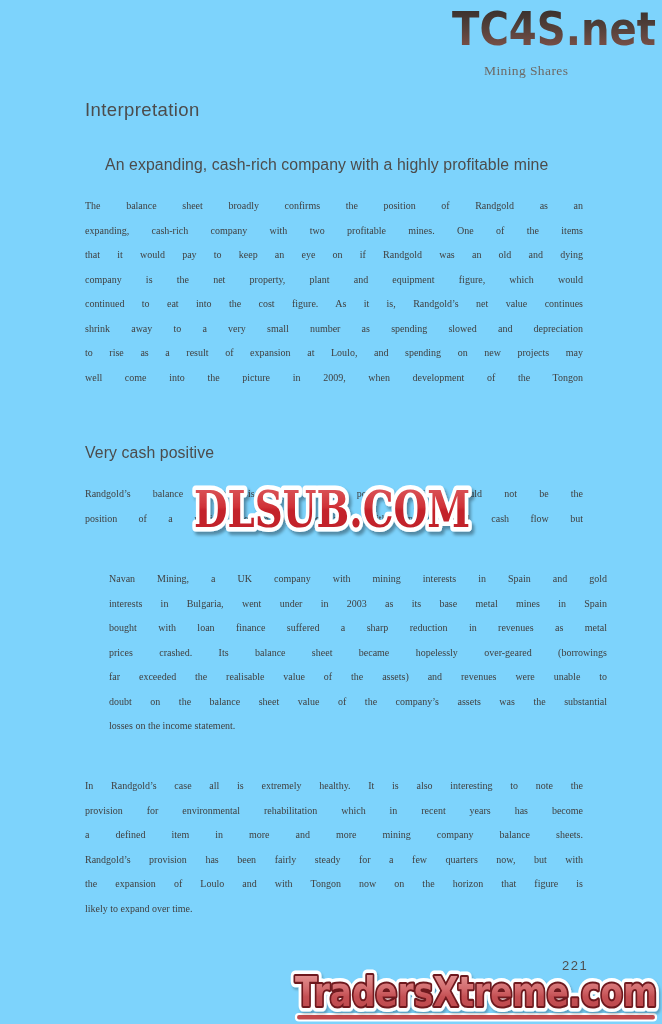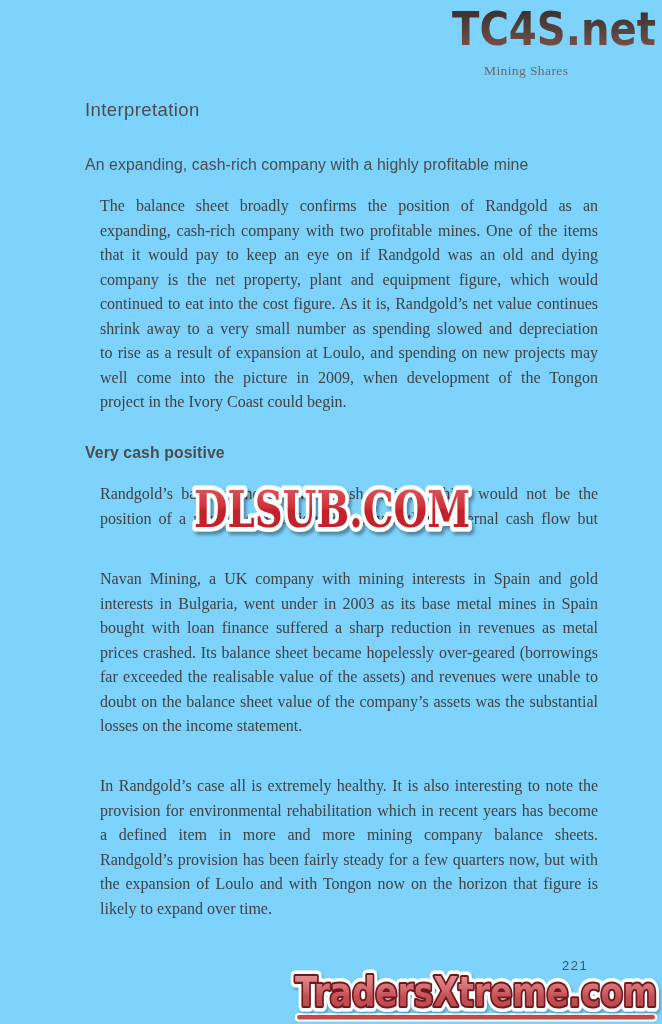--- a/index.html
+++ b/index.html
@@ -17,35 +17,35 @@
     font-family:Liberation Serif, serif;
     font-size:13.5px;color:#6d6965;letter-spacing:0.4px;margin-top:20px;
   }
   
   .h1,.h2{
     position:absolute;left:85px;margin:0;
     font-family:"Liberation Sans",sans-serif;
     font-weight:400;color:#4c4c4c;white-space:nowrap;line-height:1;
   }
   .h1{top:101px;font-size:18.5px;letter-spacing:0.4px;}
-  .h2a{top:157px;font-size:15.8px;letter-spacing:0.1px;}
-  .h2b{top:445px;font-size:15.8px;letter-spacing:0.1px;font-weight:bold;}
+  .h2a{top:157px;font-size:15.8px;letter-spacing:0.1px;margin-left:20px;}
+  .h2b{top:445px;font-size:15.8px;letter-spacing:0.1px;}
   
   .para{
-    position:absolute;left:100px;width:498px;
-    font-size:16px;line-height:24.55px;color:#414141;
+    position:absolute;left:85px;width:498px;
+    font-size:10px;line-height:24.55px;color:#414141;
   }
   .para .line{
     text-align:justify;text-align-last:justify;text-justify:inter-word;
     height:24.55px;overflow:hidden;
   }
   .para .line.last{text-align-last:left;}
   .p1{top:194px;}
   .p2{top:482px;}
-  .p3{top:567px;}
+  .p3{top:567px;margin-left:24px;}
   .p4{top:774px;}
   
   .wm-center{position:absolute;left:182px;top:478px;width:300px;height:74px;}
   .wm-bottom{position:absolute;left:282px;top:966px;width:388px;height:58px;}
   .pagenum{
     position:absolute;left:562px;top:958px;
     font-family:Liberation Sans, sans-serif;
     font-size:13px;color:#4f4f4f;letter-spacing:1.5px;
   }
 </style>
@@ -73,21 +73,20 @@
 
   <div class="para p1">
       <div class="line">The balance sheet broadly confirms the position of Randgold as an</div>
       <div class="line">expanding, cash-rich company with two profitable mines. One of the items</div>
       <div class="line">that it would pay to keep an eye on if Randgold was an old and dying</div>
       <div class="line">company is the net property, plant and equipment figure, which would</div>
       <div class="line">continued to eat into the cost figure. As it is, Randgold’s net value continues</div>
       <div class="line">shrink away to a very small number as spending slowed and depreciation</div>
       <div class="line">to rise as a result of expansion at Loulo, and spending on new projects may</div>
       <div class="line">well come into the picture in 2009, when development of the Tongon</div>
-      <div class="line last">project in the Ivory Coast could begin.</div>
     </div>
 
   <h2 class="h2 h2b">Very cash positive</h2>
 
   <div class="para p2">
       <div class="line">Randgold’s balance sheet is very cash positive which would not be the</div>
       <div class="line">position of a mining exploration company with no internal cash flow but</div>
     </div>
 
   <div class="para p3">

